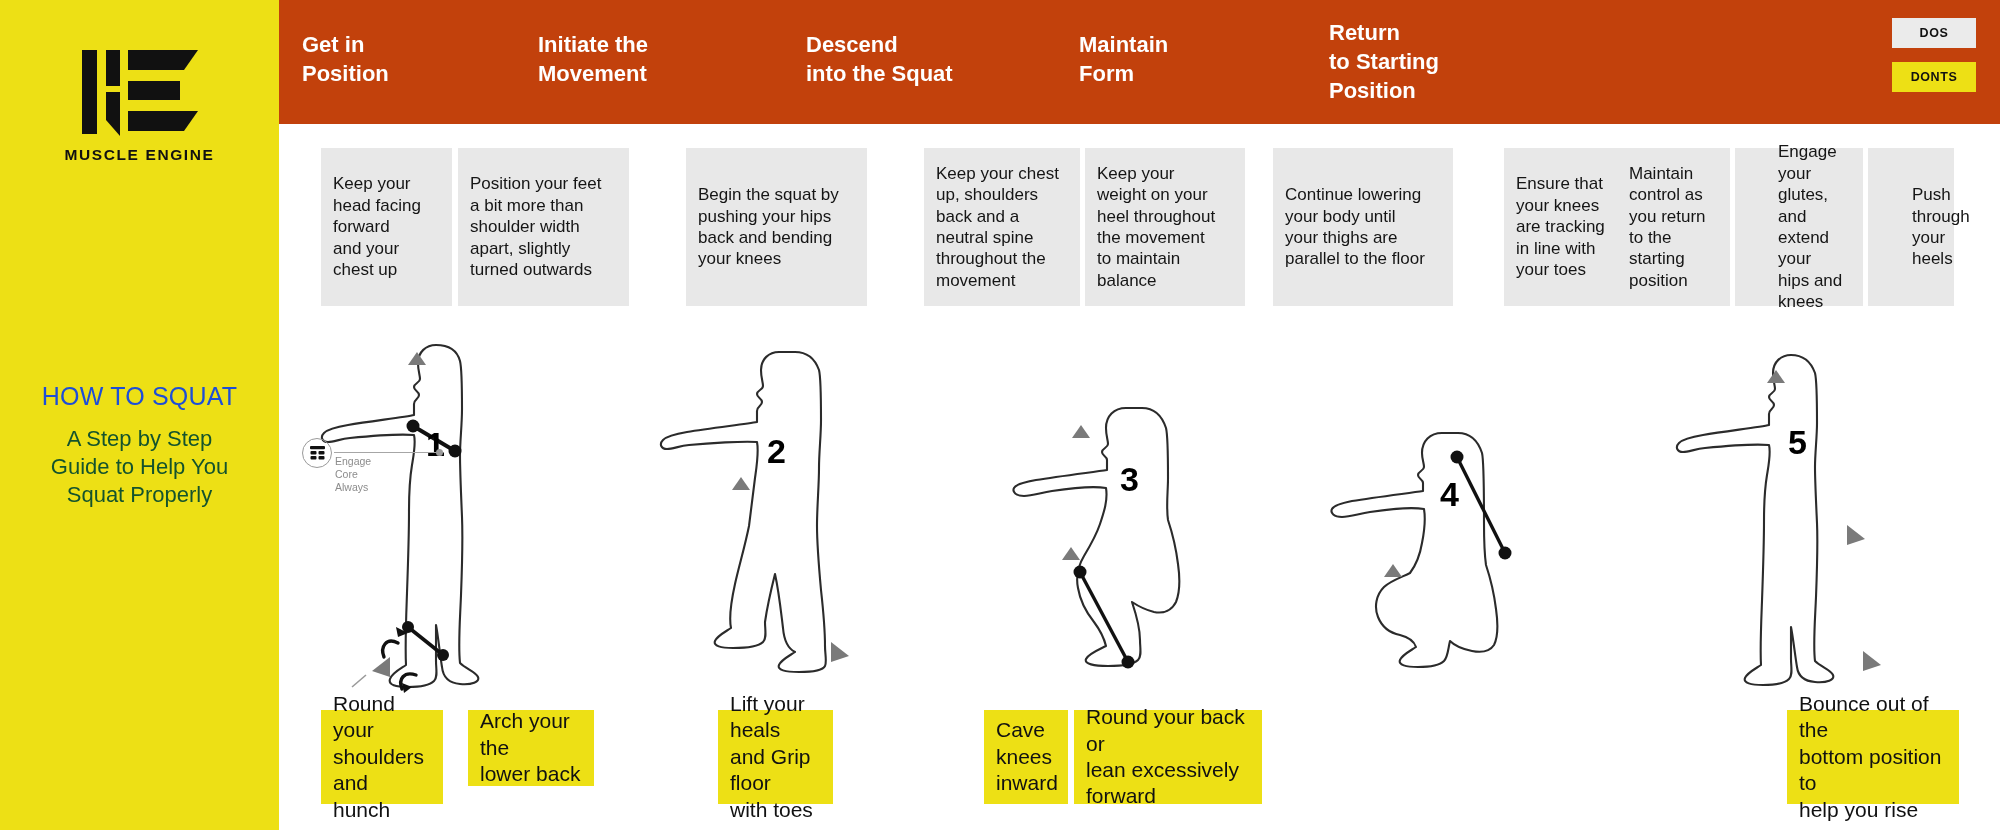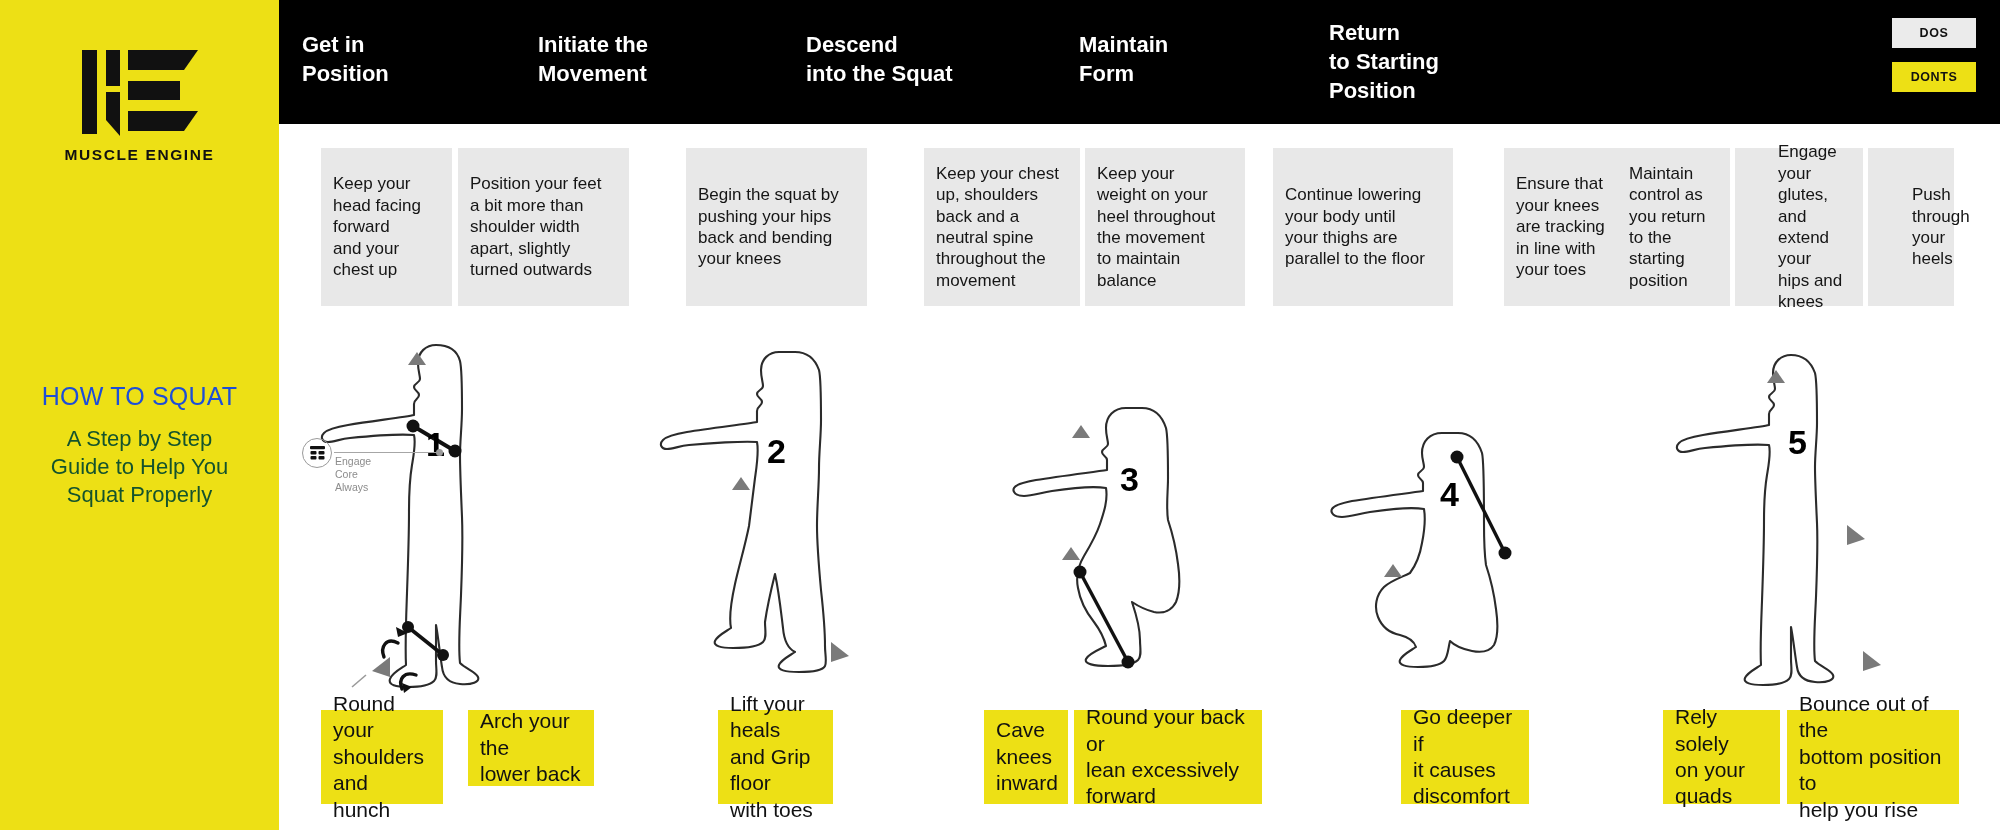--- a/index.html
+++ b/index.html
@@ -47,21 +47,21 @@
     font-size: 22px;
     line-height: 1.28;
     color: #14532d;
     white-space: pre-line;
   }
 
   
   #header {
     position: absolute; left: 279px; top: 0;
     width: 1721px; height: 124px;
-    background: #000000;
+    background: #c2410c;
   }
   .step-head {
     position: absolute; top: 30px;
     color: #ffffff;
     font-size: 22px;
     font-weight: bold;
     line-height: 1.32;
     white-space: pre-line;
   }
   .legend-chip {
@@ -495,31 +495,21 @@
 knees
 inward</span>
     </div>
 
   <div class="dont" style="left:1074px; top:710px; width:188px; height:94px;">
       <span>Round your back or
 lean excessively
 forward</span>
     </div>
 
-  <div class="dont" style="left:1401px; top:710px; width:128px; height:94px;">
-      <span>Go deeper if
-it causes
-discomfort</span>
-    </div>
-
-  <div class="dont" style="left:1663px; top:710px; width:117px; height:94px;">
-      <span>Rely solely
-on your
-quads</span>
-    </div>
+
 
   <div class="dont" style="left:1787px; top:710px; width:172px; height:94px;">
       <span>Bounce out of the
 bottom position to
 help you rise</span>
     </div>
 
 </div>
 
 </body></html>

